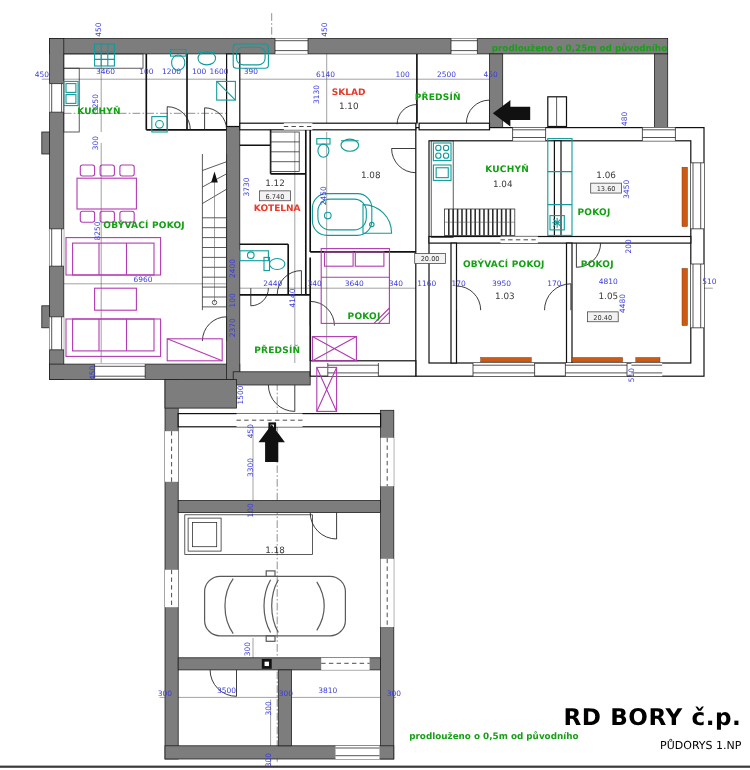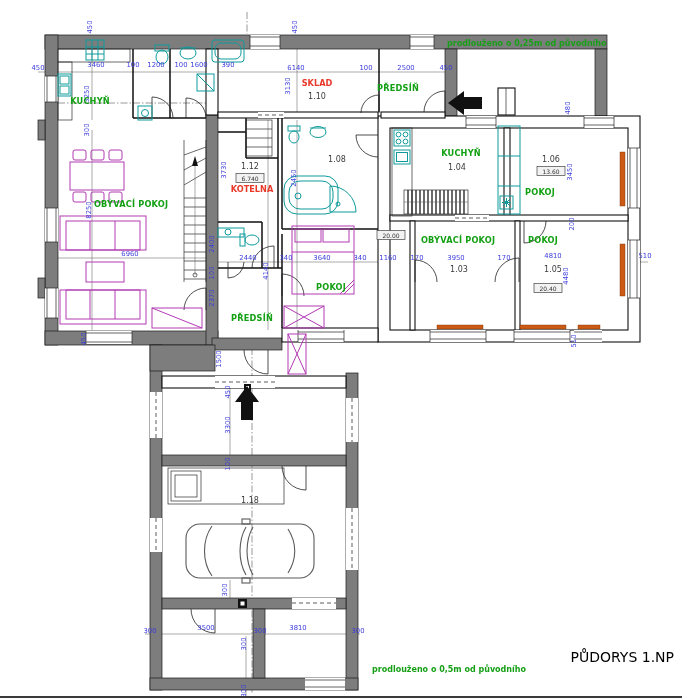--- a/index.html
+++ b/index.html
@@ -28,21 +28,21 @@
   .dimt {fill:#3c3cdc;font-size:6.8px;text-anchor:middle;}
   .roomt{fill:#13a013;font-size:8.2px;font-weight:bold;text-anchor:middle;letter-spacing:.2px;}
   .redt {fill:#e8392b;font-size:8.2px;font-weight:bold;text-anchor:middle;}
   .numt {fill:#3a3a3a;font-size:8px;text-anchor:middle;}
   .notet{fill:#17a017;font-size:8px;font-weight:bold;text-anchor:start;}
   .areat{fill:#333;font-size:6px;text-anchor:middle;}
   .abox {fill:#f2f2f2;stroke:#444;stroke-width:.7;}
   
   #titleblock{position:absolute;right:8px;top:640px;text-align:right;color:#000;}
   #titleblock .proj{font-size:21px;font-weight:bold;letter-spacing:.5px;}
-  #titleblock .draw{font-size:14px;margin-top:9px;}
+  #titleblock .draw{font-size:10px;margin-top:9px;}
   #bottomline{position:absolute;left:0;right:0;top:696px;border-top:2px solid #3a3a3a;}
 </style>
 </head>
 <body>
 
 <div id="stage">
 <svg width="682" height="700" viewBox="0 0 682 700">
 
   <g>
     <path class="dml" d="M38,72 H457 M218,262 H648 M58,258 H206 M145,634 H360
@@ -447,16 +447,17 @@
         <rect x="377" y="230.5" width="28" height="9" class="abox"></rect>
         <text x="391" y="237.5" class="areat">20.00</text>
       </g>
   <g id="notes-layer">
         <text x="447" y="46" class="notet">prodlouženo o 0,25m od původního</text>
         <text x="372" y="672" class="notet">prodlouženo o 0,5m od původního</text>
       </g>
 </svg>
 
 <div id="titleblock">
+  <div class="proj">RD BORY č.p.</div>
   <div class="draw">PŮDORYS 1.NP</div>
 </div>
 <div id="bottomline"></div>
 </div>
 
 </body></html>

